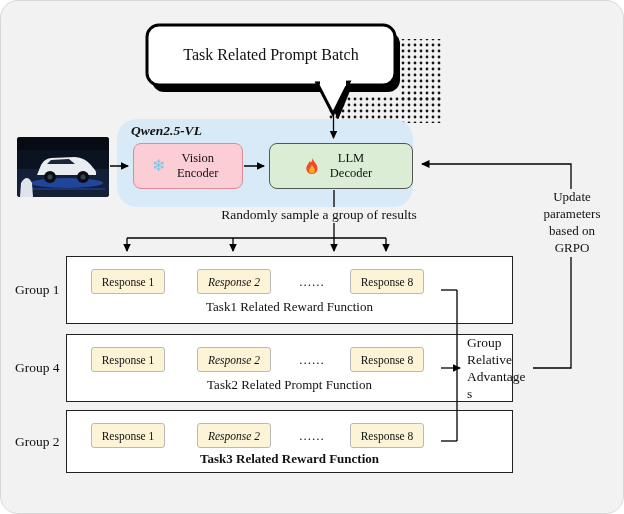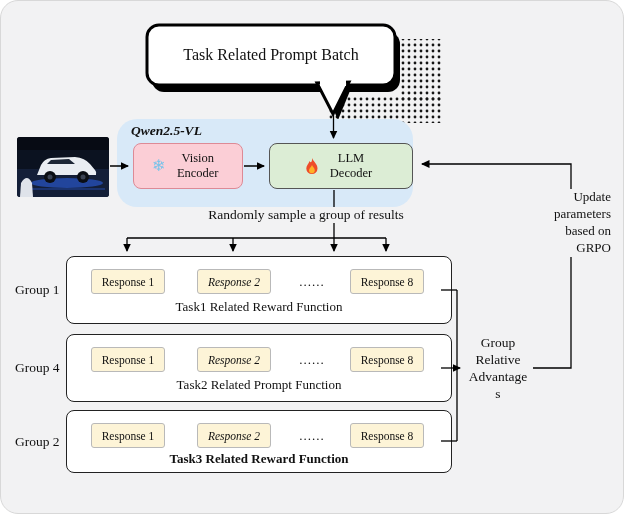--- a/index.html
+++ b/index.html
@@ -17,43 +17,43 @@
   .qwen-panel { left:116px; top:118px; width:296px; height:88px; background:#d8e9f8; border-radius:20px; }
   .qwen-title { left:14px; top:4px; font-style:italic; font-weight:bold; font-size:13.5px; }
   .model-box { display:flex; align-items:center; justify-content:center; gap:6px; border-radius:8px; box-sizing:border-box; }
   .ve-box { left:16px; top:24px; width:110px; height:46px; background:#fbced6; border:1.5px solid #dd8a96; }
   .ld-box { left:152px; top:24px; width:144px; height:46px; background:#dcedd5; border:1.2px solid #555; }
   .model-box-label { font-size:12.5px; text-align:center; line-height:1.2; width:52px; }
   .snowflake { font-family:"DejaVu Sans", sans-serif; font-size:16px; color:#79c3ea; line-height:1; }
 
   .car { left:16px; top:136px; width:92px; height:60px; border-radius:3px; overflow:hidden; }
 
-  .sample-caption { left:183px; top:206px; width:244px; text-align:center; font-size:13.5px; background:#f2f2f3; }
+  .sample-caption { left:196px; top:206px; width:244px; text-align:center; font-size:13.5px; background:#f2f2f3; }
 
-  .group-box { left:65px; width:386px; background:#ffffff; border:1.4px solid #222; border-radius:8px; box-sizing:border-box; }
+  .group-box { left:65px; width:447px; background:#ffffff; border:1.4px solid #222; border-radius:0; box-sizing:border-box; }
   .g1 { top:255px; height:68px; }
   .g2 { top:333px; height:68px; }
   .g3 { top:409px; height:63px; }
   .group-label { left:14px; width:52px; font-size:13.5px; }
   .gl1 { top:281px; } .gl2 { top:359px; } .gl3 { top:433px; }
   .resp {
     position:absolute; top:12px; width:74px; height:25px;
     background:#fdf4d7; border:1px solid #b9b9b9; border-radius:3px;
     font-size:11.5px; display:flex; align-items:center; justify-content:center; box-sizing:border-box;
   }
   .r1 { left:24px; } .r2 { left:130px;font-style:italic; } .r8 { left:283px; }
   .resp-dots {
     position:absolute; top:12px; left:212px; width:66px; height:25px;
     font-size:13px; letter-spacing:1px; display:flex; align-items:center; justify-content:center;
   }
   .reward { position:absolute; left:0; right:0; top:42px; text-align:center; font-size:13px; }
   .g3 .reward { top:40px;font-weight:bold; }
 
-  .adv-label { left:466px; top:334px; width:62px; text-align:center; font-size:13.5px; line-height:1.25; overflow-wrap:break-word; }
-  .update-label { left:532px; top:188px; width:78px; text-align:right; font-size:13px; line-height:1.3; background:#f2f2f3; }
+  .adv-label { left:466px; top:334px; width:62px; font-size:13.5px; line-height:1.25; overflow-wrap:break-word; }
+  .update-label { left:532px; top:188px; width:78px; text-align:center; font-size:13px; line-height:1.3; background:#f2f2f3; }
 
   .connectors { left:0; top:0; pointer-events:none; }
 </style>
 </head>
 <body>
 
 <div class="canvas">
 
   <svg class="abs bubble-svg" width="320" height="114" viewBox="0 0 320 114">
     <defs>

